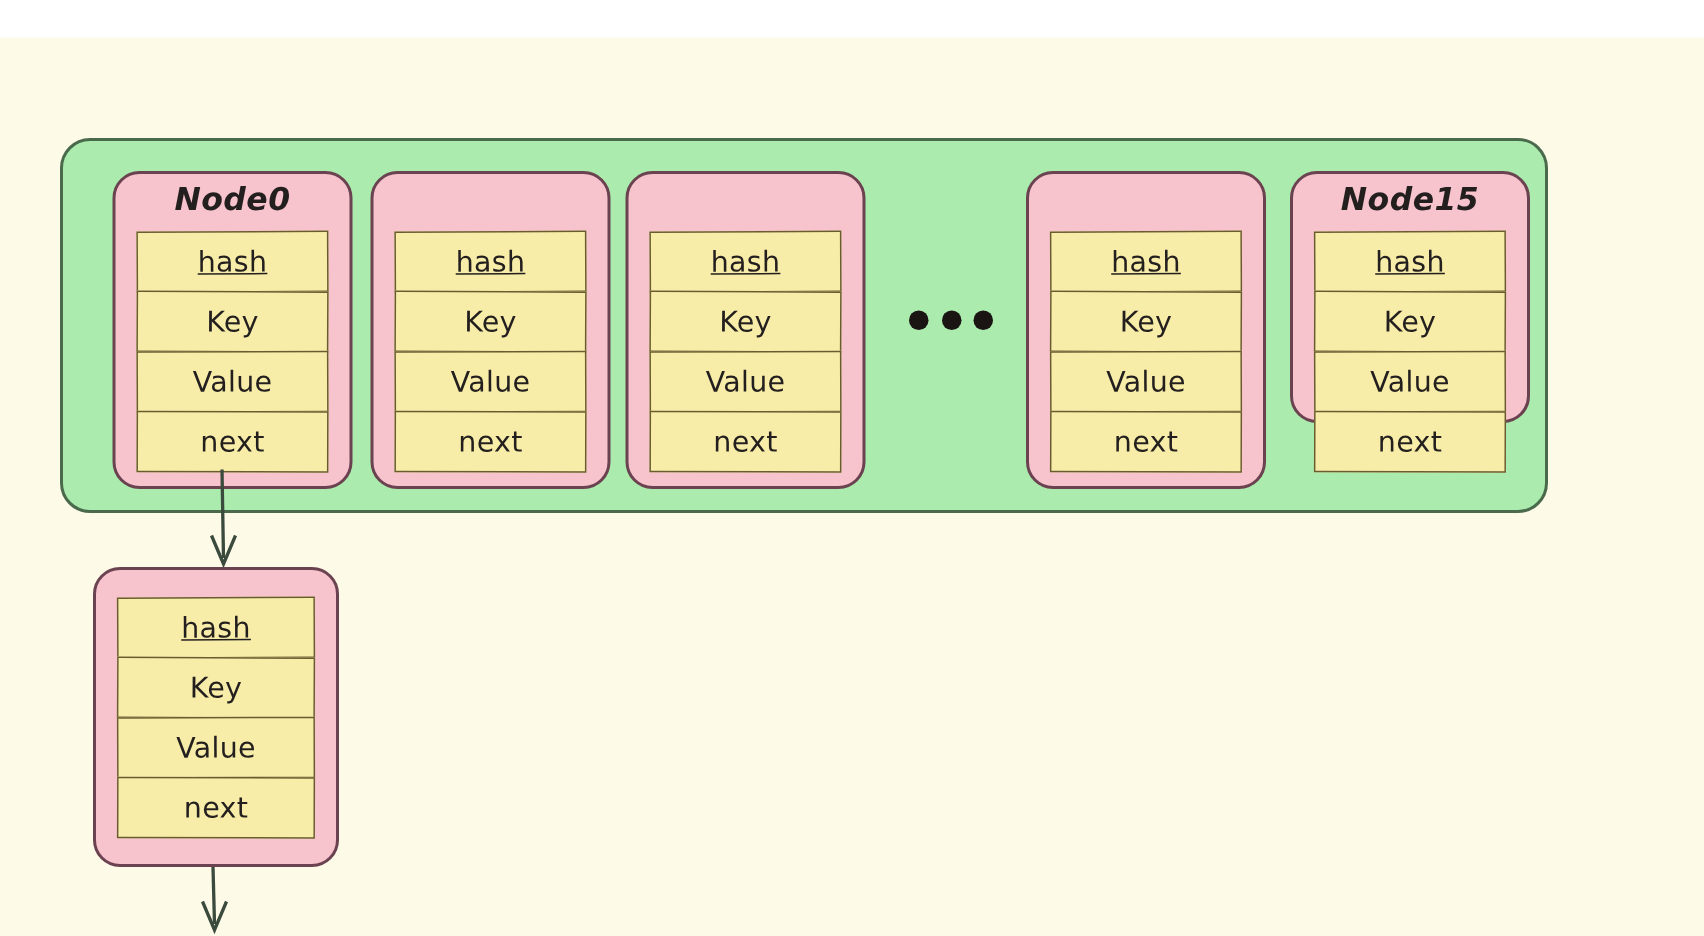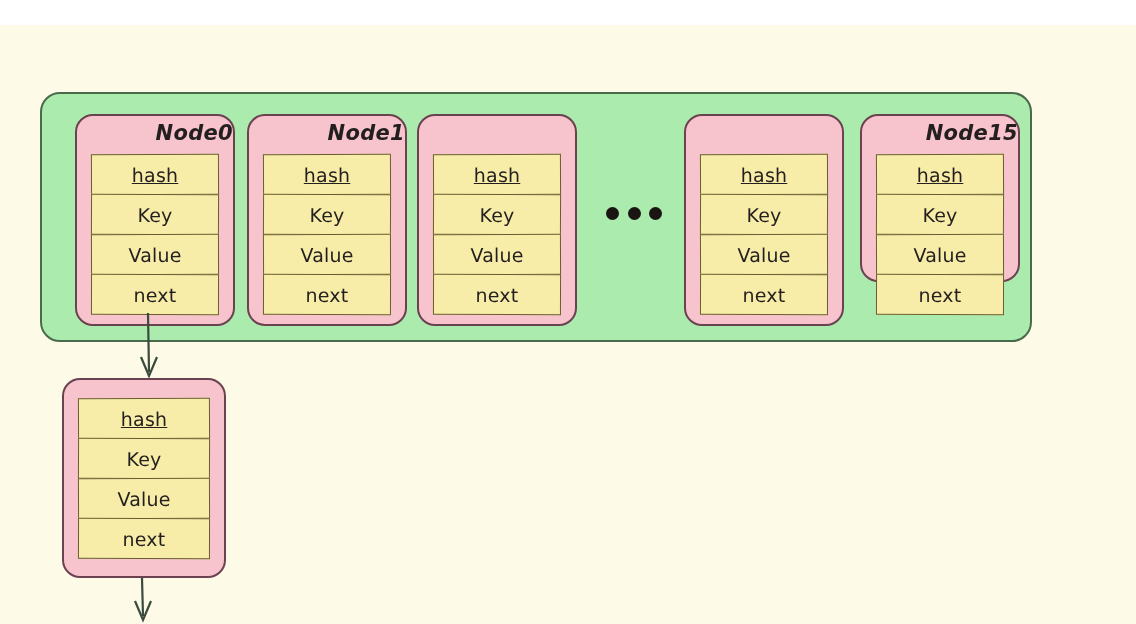--- a/index.html
+++ b/index.html
@@ -47,21 +47,21 @@
     background: #f7c3cd;
     border: 2.2px solid #6b4250;
     border-radius: 18px;
   }
 
   .node-title {
     position: absolute;
     left: 0;
     right: 0;
     top: 5px;
-    text-align: right;
+    text-align: center;
     font-family: "DejaVu Sans", sans-serif;
     font-size: 21px;
     font-style: italic;
     font-weight: 600;
     color: #241f1f;
     letter-spacing: 0.3px;
     white-space: nowrap;
   }
 
   .fields {
@@ -145,21 +145,20 @@
       <div class="node-title">Node0</div>
       <div class="fields">
         <div class="field">hash</div>
         <div class="field">Key</div>
         <div class="field">Value</div>
         <div class="field">next</div>
       </div>
     </div>
 
     <div class="node" style="left:205px; top:20px; width:160px; height:212px;">
-      <div class="node-title">Node1</div>
       <div class="fields">
         <div class="field">hash</div>
         <div class="field">Key</div>
         <div class="field">Value</div>
         <div class="field">next</div>
       </div>
     </div>
 
     <div class="node" style="left:375px; top:20px; width:160px; height:212px;">
       <div class="fields">

